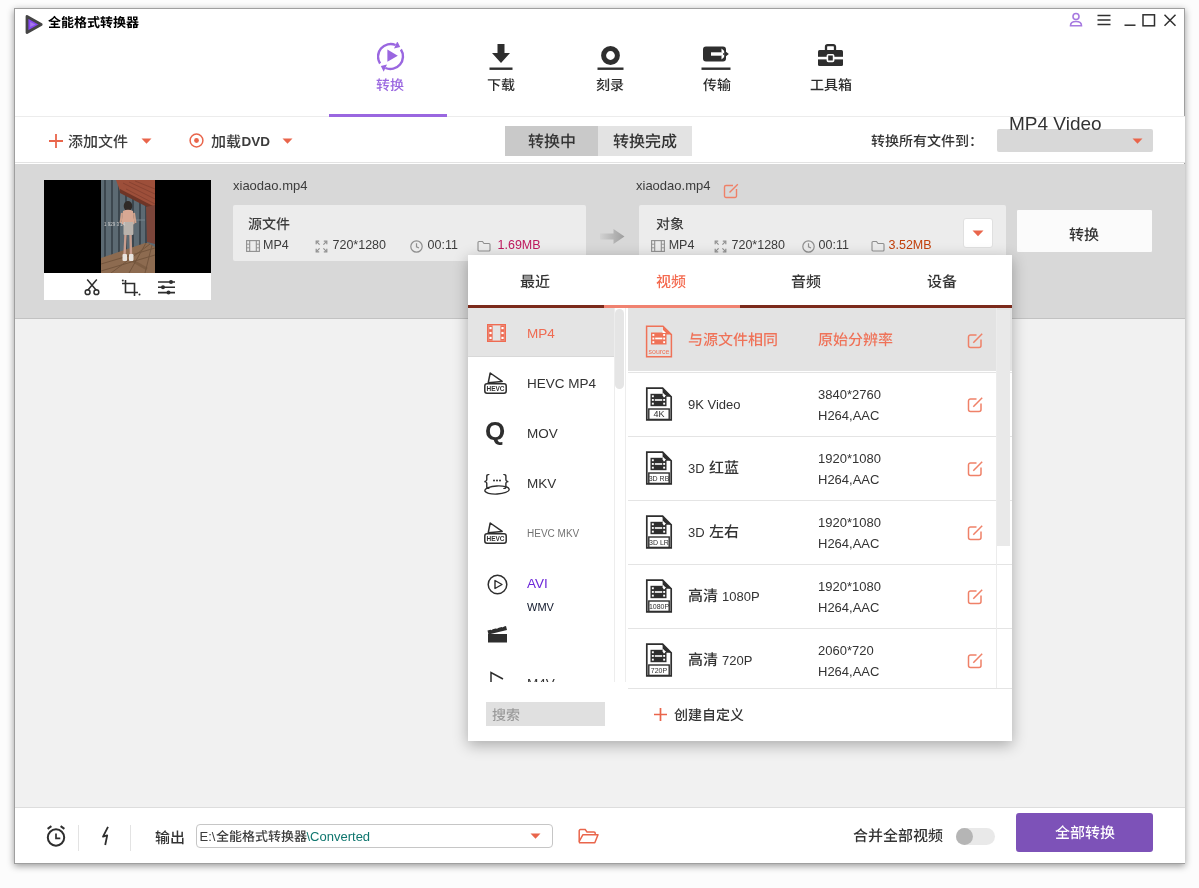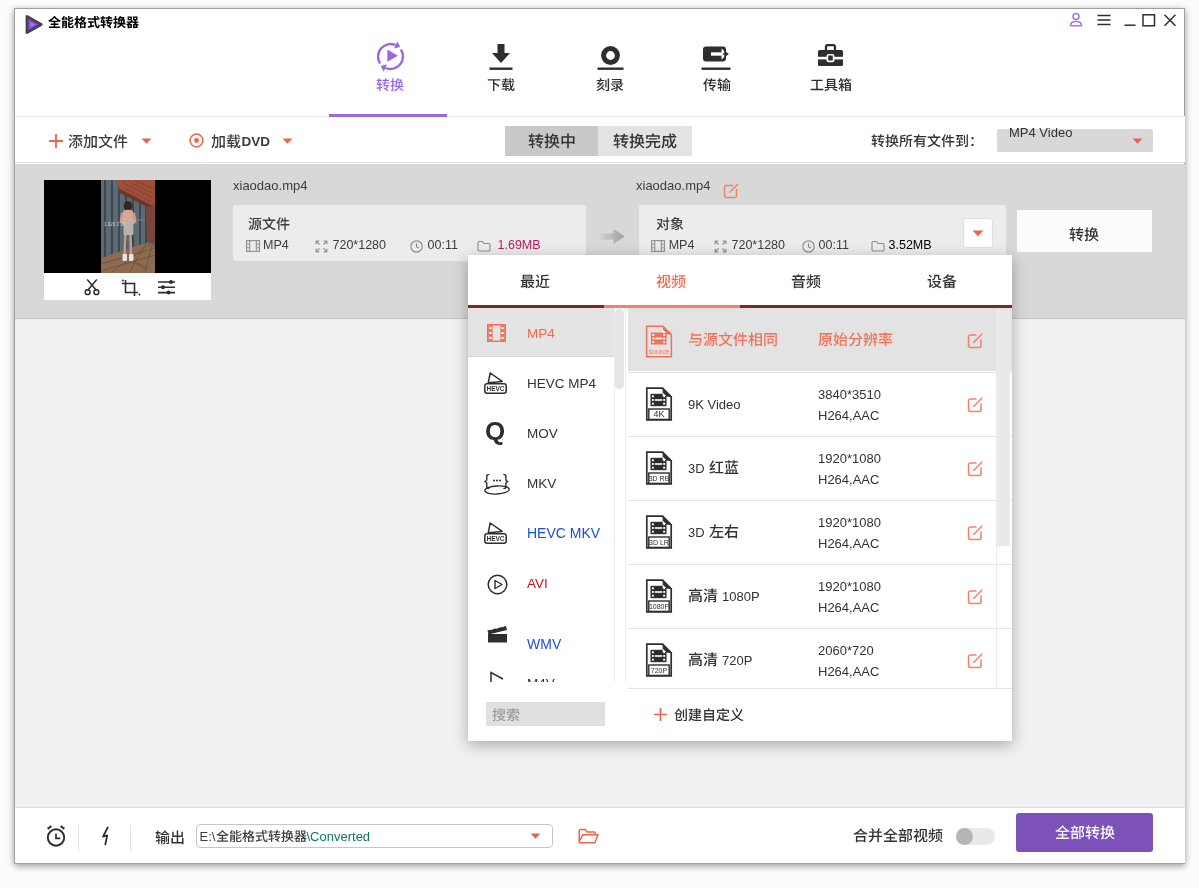--- a/index.html
+++ b/index.html
@@ -96,21 +96,21 @@
 <svg style="position:absolute;left:528.0px;top:131.0px" width="50" height="23" viewBox="0 -16 50 23">
     <path d="M0.7 -11.7H6.7V-10.3H0.7ZM3.8 -9.1H5.2V1.3H3.8ZM0.6 -2.8Q1.4 -2.9 2.5 -3.1Q3.5 -3.2 4.7 -3.4Q6.0 -3.6 7.2 -3.8L7.2 -2.5Q5.6 -2.2 3.9 -1.9Q2.2 -1.6 0.9 -1.3ZM1.2 -5.2Q1.2 -5.3 1.1 -5.5Q1.1 -5.8 1.0 -6.0Q0.9 -6.3 0.8 -6.5Q1.0 -6.5 1.2 -6.9Q1.4 -7.2 1.6 -7.7Q1.7 -8.0 1.9 -8.6Q2.1 -9.2 2.3 -10.0Q2.6 -10.8 2.8 -11.7Q3.0 -12.6 3.1 -13.5L4.6 -13.2Q4.3 -11.9 3.9 -10.6Q3.5 -9.3 3.0 -8.1Q2.6 -6.9 2.1 -6.0V-5.9Q2.1 -5.9 1.9 -5.8Q1.8 -5.8 1.7 -5.6Q1.5 -5.5 1.4 -5.4Q1.2 -5.2 1.2 -5.2ZM1.2 -5.2V-6.4L2.0 -6.8H6.7V-5.4H2.4Q2.0 -5.4 1.7 -5.3Q1.3 -5.3 1.2 -5.2ZM9.0 -5.7H13.7V-4.3H9.0ZM13.4 -5.7H13.6L13.9 -5.8L14.9 -5.3Q14.4 -4.6 13.9 -3.8Q13.3 -3.0 12.7 -2.2Q12.1 -1.4 11.5 -0.6L10.2 -1.2Q10.8 -1.9 11.4 -2.7Q12.0 -3.5 12.5 -4.3Q13.0 -5.0 13.4 -5.5ZM8.3 -2.0 9.2 -3.0Q10.1 -2.5 11.0 -1.9Q11.9 -1.4 12.6 -0.8Q13.4 -0.3 13.9 0.2L12.9 1.4Q12.4 0.9 11.7 0.3Q10.9 -0.3 10.0 -0.9Q9.1 -1.5 8.3 -2.0ZM10.6 -13.5 12.1 -13.3Q11.9 -12.2 11.6 -11.0Q11.2 -9.8 10.9 -8.5Q10.6 -7.3 10.2 -6.2Q9.9 -5.1 9.6 -4.3H8.0Q8.3 -5.2 8.7 -6.3Q9.0 -7.4 9.4 -8.7Q9.7 -9.9 10.1 -11.2Q10.4 -12.4 10.6 -13.5ZM7.4 -11.7H14.8V-10.3H7.4ZM6.8 -8.7H15.4V-7.3H6.8Z M16.5 -5.2Q17.4 -5.4 18.7 -5.8Q20.0 -6.1 21.4 -6.5L21.6 -5.2Q20.4 -4.8 19.1 -4.4Q17.9 -4.0 16.8 -3.7ZM16.7 -10.4H21.4V-9.0H16.7ZM18.4 -13.5H19.9V-0.5Q19.9 0.1 19.8 0.4Q19.7 0.8 19.4 1.0Q19.0 1.2 18.5 1.2Q18.0 1.3 17.3 1.3Q17.3 1.0 17.2 0.5Q17.0 0.1 16.9 -0.2Q17.3 -0.2 17.7 -0.2Q18.1 -0.2 18.2 -0.2Q18.4 -0.2 18.4 -0.5ZM24.2 -12.1H28.8V-10.8H24.2ZM24.5 -13.5 26.0 -13.2Q25.4 -12.0 24.5 -10.7Q23.6 -9.4 22.4 -8.2Q22.2 -8.4 22.1 -8.6Q21.9 -8.8 21.7 -9.0Q21.5 -9.2 21.4 -9.3Q22.1 -9.9 22.7 -10.7Q23.3 -11.4 23.8 -12.1Q24.2 -12.8 24.5 -13.5ZM28.3 -12.1H28.7L28.9 -12.2L29.9 -11.5Q29.6 -11.0 29.2 -10.4Q28.7 -9.8 28.3 -9.3Q27.8 -8.7 27.3 -8.3Q27.2 -8.5 26.8 -8.7Q26.5 -8.9 26.3 -9.0Q26.7 -9.4 27.1 -9.9Q27.5 -10.4 27.8 -10.9Q28.1 -11.4 28.3 -11.8ZM21.4 -4.7H31.3V-3.4H21.4ZM22.4 -9.4H30.3V-4.3H28.8V-8.3H23.9V-4.3H22.4ZM27.0 -3.9Q27.4 -3.0 28.1 -2.2Q28.8 -1.4 29.7 -0.8Q30.6 -0.3 31.6 0.1Q31.4 0.3 31.1 0.7Q30.8 1.0 30.7 1.3Q29.6 0.8 28.6 0.1Q27.7 -0.6 27.0 -1.5Q26.2 -2.4 25.7 -3.5ZM25.7 -8.6H27.2V-6.5Q27.2 -5.8 27.0 -5.0Q26.9 -4.3 26.6 -3.4Q26.3 -2.6 25.7 -1.8Q25.1 -0.9 24.0 -0.1Q23.0 0.7 21.5 1.4Q21.3 1.1 21.0 0.8Q20.8 0.5 20.5 0.3Q22.0 -0.3 22.9 -1.0Q23.9 -1.7 24.4 -2.4Q25.0 -3.2 25.3 -3.9Q25.5 -4.6 25.6 -5.3Q25.7 -6.0 25.7 -6.5Z M33.5 -10.7H46.5V-2.9H44.9V-9.2H35.0V-2.8H33.5ZM34.3 -5.3H45.8V-3.8H34.3ZM39.2 -13.5H40.8V1.3H39.2Z" fill="#333"></path>
   </svg>
 <svg style="position:absolute;left:613.0px;top:131.0px" width="66" height="23" viewBox="0 -16 66 23">
     <path d="M0.7 -11.7H6.7V-10.3H0.7ZM3.8 -9.1H5.2V1.3H3.8ZM0.6 -2.8Q1.4 -2.9 2.5 -3.1Q3.5 -3.2 4.7 -3.4Q6.0 -3.6 7.2 -3.8L7.2 -2.5Q5.6 -2.2 3.9 -1.9Q2.2 -1.6 0.9 -1.3ZM1.2 -5.2Q1.2 -5.3 1.1 -5.5Q1.1 -5.8 1.0 -6.0Q0.9 -6.3 0.8 -6.5Q1.0 -6.5 1.2 -6.9Q1.4 -7.2 1.6 -7.7Q1.7 -8.0 1.9 -8.6Q2.1 -9.2 2.3 -10.0Q2.6 -10.8 2.8 -11.7Q3.0 -12.6 3.1 -13.5L4.6 -13.2Q4.3 -11.9 3.9 -10.6Q3.5 -9.3 3.0 -8.1Q2.6 -6.9 2.1 -6.0V-5.9Q2.1 -5.9 1.9 -5.8Q1.8 -5.8 1.7 -5.6Q1.5 -5.5 1.4 -5.4Q1.2 -5.2 1.2 -5.2ZM1.2 -5.2V-6.4L2.0 -6.8H6.7V-5.4H2.4Q2.0 -5.4 1.7 -5.3Q1.3 -5.3 1.2 -5.2ZM9.0 -5.7H13.7V-4.3H9.0ZM13.4 -5.7H13.6L13.9 -5.8L14.9 -5.3Q14.4 -4.6 13.9 -3.8Q13.3 -3.0 12.7 -2.2Q12.1 -1.4 11.5 -0.6L10.2 -1.2Q10.8 -1.9 11.4 -2.7Q12.0 -3.5 12.5 -4.3Q13.0 -5.0 13.4 -5.5ZM8.3 -2.0 9.2 -3.0Q10.1 -2.5 11.0 -1.9Q11.9 -1.4 12.6 -0.8Q13.4 -0.3 13.9 0.2L12.9 1.4Q12.4 0.9 11.7 0.3Q10.9 -0.3 10.0 -0.9Q9.1 -1.5 8.3 -2.0ZM10.6 -13.5 12.1 -13.3Q11.9 -12.2 11.6 -11.0Q11.2 -9.8 10.9 -8.5Q10.6 -7.3 10.2 -6.2Q9.9 -5.1 9.6 -4.3H8.0Q8.3 -5.2 8.7 -6.3Q9.0 -7.4 9.4 -8.7Q9.7 -9.9 10.1 -11.2Q10.4 -12.4 10.6 -13.5ZM7.4 -11.7H14.8V-10.3H7.4ZM6.8 -8.7H15.4V-7.3H6.8Z M16.5 -5.2Q17.4 -5.4 18.7 -5.8Q20.0 -6.1 21.4 -6.5L21.6 -5.2Q20.4 -4.8 19.1 -4.4Q17.9 -4.0 16.8 -3.7ZM16.7 -10.4H21.4V-9.0H16.7ZM18.4 -13.5H19.9V-0.5Q19.9 0.1 19.8 0.4Q19.7 0.8 19.4 1.0Q19.0 1.2 18.5 1.2Q18.0 1.3 17.3 1.3Q17.3 1.0 17.2 0.5Q17.0 0.1 16.9 -0.2Q17.3 -0.2 17.7 -0.2Q18.1 -0.2 18.2 -0.2Q18.4 -0.2 18.4 -0.5ZM24.2 -12.1H28.8V-10.8H24.2ZM24.5 -13.5 26.0 -13.2Q25.4 -12.0 24.5 -10.7Q23.6 -9.4 22.4 -8.2Q22.2 -8.4 22.1 -8.6Q21.9 -8.8 21.7 -9.0Q21.5 -9.2 21.4 -9.3Q22.1 -9.9 22.7 -10.7Q23.3 -11.4 23.8 -12.1Q24.2 -12.8 24.5 -13.5ZM28.3 -12.1H28.7L28.9 -12.2L29.9 -11.5Q29.6 -11.0 29.2 -10.4Q28.7 -9.8 28.3 -9.3Q27.8 -8.7 27.3 -8.3Q27.2 -8.5 26.8 -8.7Q26.5 -8.9 26.3 -9.0Q26.7 -9.4 27.1 -9.9Q27.5 -10.4 27.8 -10.9Q28.1 -11.4 28.3 -11.8ZM21.4 -4.7H31.3V-3.4H21.4ZM22.4 -9.4H30.3V-4.3H28.8V-8.3H23.9V-4.3H22.4ZM27.0 -3.9Q27.4 -3.0 28.1 -2.2Q28.8 -1.4 29.7 -0.8Q30.6 -0.3 31.6 0.1Q31.4 0.3 31.1 0.7Q30.8 1.0 30.7 1.3Q29.6 0.8 28.6 0.1Q27.7 -0.6 27.0 -1.5Q26.2 -2.4 25.7 -3.5ZM25.7 -8.6H27.2V-6.5Q27.2 -5.8 27.0 -5.0Q26.9 -4.3 26.6 -3.4Q26.3 -2.6 25.7 -1.8Q25.1 -0.9 24.0 -0.1Q23.0 0.7 21.5 1.4Q21.3 1.1 21.0 0.8Q20.8 0.5 20.5 0.3Q22.0 -0.3 22.9 -1.0Q23.9 -1.7 24.4 -2.4Q25.0 -3.2 25.3 -3.9Q25.5 -4.6 25.6 -5.3Q25.7 -6.0 25.7 -6.5Z M35.7 -8.8H44.2V-7.4H35.7ZM32.9 -5.9H47.1V-4.4H32.9ZM37.1 -4.9H38.6Q38.5 -3.6 38.3 -2.6Q38.1 -1.5 37.6 -0.8Q37.0 -0.0 36.0 0.5Q35.1 1.0 33.4 1.4Q33.4 1.2 33.2 0.9Q33.1 0.7 32.9 0.5Q32.8 0.2 32.6 0.1Q34.1 -0.2 34.9 -0.6Q35.8 -1.0 36.2 -1.6Q36.7 -2.1 36.8 -3.0Q37.0 -3.8 37.1 -4.9ZM41.1 -5.0H42.6V-0.8Q42.6 -0.5 42.8 -0.4Q42.9 -0.3 43.3 -0.3Q43.5 -0.3 43.7 -0.3Q44.0 -0.3 44.3 -0.3Q44.6 -0.3 44.9 -0.3Q45.2 -0.3 45.3 -0.3Q45.6 -0.3 45.7 -0.4Q45.9 -0.6 45.9 -1.0Q46.0 -1.4 46.0 -2.3Q46.2 -2.2 46.4 -2.1Q46.7 -2.0 46.9 -1.9Q47.2 -1.8 47.4 -1.7Q47.3 -0.6 47.1 0.0Q46.9 0.6 46.5 0.9Q46.1 1.1 45.4 1.1Q45.3 1.1 45.0 1.1Q44.7 1.1 44.3 1.1Q43.9 1.1 43.6 1.1Q43.3 1.1 43.2 1.1Q42.3 1.1 41.9 0.9Q41.5 0.8 41.3 0.3Q41.1 -0.1 41.1 -0.8ZM33.2 -11.8H46.7V-8.0H45.2V-10.3H34.7V-8.0H33.2ZM38.6 -13.2 40.2 -13.7Q40.5 -13.1 40.8 -12.5Q41.1 -11.9 41.2 -11.4L39.6 -10.9Q39.5 -11.3 39.2 -12.0Q38.9 -12.7 38.6 -13.2Z M50.8 -7.5H54.7V-6.1H50.8ZM54.1 -7.5H55.6Q55.6 -7.5 55.6 -7.4Q55.6 -7.3 55.5 -7.1Q55.5 -7.0 55.5 -6.9Q55.5 -5.2 55.5 -4.0Q55.4 -2.9 55.3 -2.4Q55.2 -1.8 55.0 -1.6Q54.8 -1.3 54.6 -1.2Q54.4 -1.1 54.0 -1.0Q53.7 -1.0 53.2 -1.0Q52.7 -1.0 52.1 -1.0Q52.1 -1.3 52.0 -1.7Q51.9 -2.1 51.7 -2.4Q52.2 -2.4 52.6 -2.4Q53.0 -2.3 53.2 -2.3Q53.4 -2.3 53.5 -2.4Q53.6 -2.4 53.7 -2.5Q53.9 -2.7 53.9 -3.1Q54.0 -3.6 54.0 -4.6Q54.1 -5.6 54.1 -7.3ZM58.7 -12.6 59.6 -13.5Q60.1 -13.3 60.6 -13.0Q61.2 -12.7 61.6 -12.4Q62.1 -12.0 62.4 -11.8L61.4 -10.7Q61.2 -11.0 60.7 -11.3Q60.2 -11.7 59.7 -12.0Q59.2 -12.4 58.7 -12.6ZM60.8 -8.4 62.4 -8.0Q61.3 -4.9 59.6 -2.5Q57.8 -0.2 55.4 1.3Q55.3 1.1 55.1 0.9Q54.9 0.6 54.7 0.4Q54.5 0.2 54.3 0.0Q56.7 -1.2 58.3 -3.4Q60.0 -5.5 60.8 -8.4ZM50.9 -10.9H63.3V-9.4H50.9ZM49.9 -10.9H51.5V-6.3Q51.5 -5.5 51.4 -4.4Q51.4 -3.4 51.2 -2.3Q51.0 -1.3 50.7 -0.3Q50.3 0.7 49.8 1.5Q49.7 1.3 49.4 1.1Q49.2 0.9 48.9 0.7Q48.7 0.6 48.5 0.5Q49.2 -0.5 49.4 -1.7Q49.7 -2.9 49.8 -4.1Q49.9 -5.3 49.9 -6.4ZM56.5 -13.5H58.1Q58.1 -11.4 58.2 -9.4Q58.4 -7.5 58.7 -5.8Q59.0 -4.2 59.4 -2.9Q59.8 -1.7 60.3 -1.0Q60.9 -0.3 61.4 -0.3Q61.7 -0.3 61.9 -1.0Q62.0 -1.7 62.1 -3.2Q62.4 -3.0 62.8 -2.7Q63.1 -2.5 63.4 -2.4Q63.3 -0.9 63.1 -0.2Q62.8 0.6 62.4 0.9Q62.0 1.2 61.3 1.2Q60.5 1.2 59.8 0.7Q59.1 0.1 58.6 -0.9Q58.0 -1.9 57.7 -3.3Q57.3 -4.7 57.0 -6.3Q56.8 -8.0 56.6 -9.8Q56.5 -11.6 56.5 -13.5Z" fill="#333"></path>
   </svg>
 <svg style="position:absolute;left:871.0px;top:132.0px" width="114" height="20" viewBox="0 -14 114 20">
     <path d="M0.6 -10.2H5.9V-9.0H0.6ZM3.3 -8.0H4.6V1.1H3.3ZM0.5 -2.5Q1.2 -2.6 2.1 -2.7Q3.1 -2.8 4.2 -3.0Q5.2 -3.2 6.3 -3.3L6.3 -2.2Q4.9 -1.9 3.4 -1.6Q1.9 -1.4 0.8 -1.2ZM1.1 -4.5Q1.1 -4.6 1.0 -4.8Q0.9 -5.1 0.8 -5.3Q0.8 -5.5 0.7 -5.7Q0.9 -5.7 1.1 -6.0Q1.2 -6.3 1.4 -6.8Q1.5 -7.0 1.7 -7.5Q1.8 -8.0 2.0 -8.7Q2.2 -9.4 2.4 -10.2Q2.6 -11.0 2.7 -11.8L4.0 -11.6Q3.8 -10.4 3.4 -9.3Q3.1 -8.1 2.7 -7.1Q2.2 -6.0 1.8 -5.2V-5.2Q1.8 -5.2 1.7 -5.1Q1.6 -5.0 1.4 -4.9Q1.3 -4.8 1.2 -4.7Q1.1 -4.6 1.1 -4.5ZM1.1 -4.5V-5.6L1.7 -5.9H5.8V-4.7H2.1Q1.8 -4.7 1.5 -4.7Q1.2 -4.6 1.1 -4.5ZM7.9 -5.0H12.0V-3.8H7.9ZM11.7 -5.0H11.9L12.1 -5.1L13.1 -4.6Q12.6 -4.0 12.1 -3.3Q11.6 -2.6 11.1 -1.9Q10.6 -1.2 10.1 -0.5L8.9 -1.1Q9.4 -1.7 9.9 -2.4Q10.5 -3.1 10.9 -3.7Q11.4 -4.4 11.7 -4.8ZM7.3 -1.8 8.1 -2.6Q8.8 -2.2 9.6 -1.7Q10.4 -1.2 11.1 -0.7Q11.7 -0.2 12.2 0.2L11.3 1.2Q10.9 0.8 10.2 0.3Q9.5 -0.3 8.8 -0.8Q8.0 -1.3 7.3 -1.8ZM9.3 -11.8 10.6 -11.6Q10.4 -10.7 10.1 -9.6Q9.8 -8.5 9.5 -7.5Q9.2 -6.4 9.0 -5.4Q8.7 -4.5 8.4 -3.8H7.0Q7.3 -4.5 7.6 -5.5Q7.9 -6.5 8.2 -7.6Q8.5 -8.7 8.8 -9.8Q9.1 -10.8 9.3 -11.8ZM6.5 -10.2H13.0V-9.0H6.5ZM6.0 -7.6H13.5V-6.4H6.0Z M14.4 -4.5Q15.2 -4.7 16.4 -5.0Q17.5 -5.4 18.7 -5.7L18.9 -4.5Q17.8 -4.2 16.7 -3.9Q15.6 -3.5 14.7 -3.2ZM14.6 -9.1H18.7V-7.8H14.6ZM16.1 -11.8H17.4V-0.4Q17.4 0.1 17.3 0.4Q17.2 0.7 16.9 0.8Q16.7 1.0 16.2 1.1Q15.8 1.1 15.2 1.1Q15.1 0.8 15.0 0.5Q14.9 0.1 14.8 -0.2Q15.2 -0.2 15.5 -0.2Q15.8 -0.2 15.9 -0.2Q16.1 -0.2 16.1 -0.4ZM21.2 -10.6H25.2V-9.5H21.2ZM21.4 -11.8 22.8 -11.6Q22.3 -10.5 21.5 -9.3Q20.7 -8.2 19.6 -7.2Q19.5 -7.4 19.3 -7.5Q19.2 -7.7 19.0 -7.9Q18.8 -8.1 18.7 -8.2Q19.4 -8.7 19.9 -9.3Q20.4 -10.0 20.8 -10.6Q21.2 -11.2 21.4 -11.8ZM24.8 -10.6H25.1L25.3 -10.7L26.2 -10.1Q25.9 -9.6 25.5 -9.1Q25.1 -8.6 24.7 -8.1Q24.3 -7.6 23.9 -7.3Q23.8 -7.4 23.5 -7.6Q23.2 -7.8 23.0 -7.9Q23.3 -8.2 23.7 -8.7Q24.0 -9.1 24.3 -9.5Q24.6 -10.0 24.8 -10.3ZM18.7 -4.1H27.4V-3.0H18.7ZM19.6 -8.3H26.5V-3.8H25.2V-7.2H20.9V-3.8H19.6ZM23.6 -3.4Q24.0 -2.6 24.6 -1.9Q25.2 -1.2 26.0 -0.7Q26.8 -0.2 27.7 0.1Q27.5 0.3 27.2 0.6Q27.0 0.9 26.8 1.1Q25.9 0.7 25.1 0.1Q24.2 -0.5 23.6 -1.3Q23.0 -2.1 22.5 -3.1ZM22.5 -7.5H23.8V-5.7Q23.8 -5.1 23.7 -4.4Q23.6 -3.7 23.3 -3.0Q23.0 -2.3 22.5 -1.5Q21.9 -0.8 21.0 -0.1Q20.1 0.6 18.8 1.2Q18.7 1.0 18.4 0.7Q18.2 0.4 17.9 0.3Q19.2 -0.3 20.0 -0.9Q20.9 -1.5 21.4 -2.1Q21.9 -2.8 22.1 -3.4Q22.3 -4.0 22.4 -4.6Q22.5 -5.2 22.5 -5.7Z M36.0 -7.1H41.5V-5.8H36.0ZM38.7 -6.2H40.0V1.1H38.7ZM29.3 -10.5H30.6V-5.5Q30.6 -4.7 30.6 -3.9Q30.5 -3.0 30.4 -2.1Q30.3 -1.1 30.0 -0.3Q29.8 0.5 29.4 1.2Q29.3 1.1 29.1 0.9Q28.9 0.8 28.7 0.6Q28.5 0.5 28.3 0.4Q28.8 -0.4 29.0 -1.5Q29.2 -2.5 29.2 -3.5Q29.3 -4.6 29.3 -5.5ZM40.4 -11.6 41.3 -10.5Q40.5 -10.2 39.6 -10.0Q38.7 -9.8 37.7 -9.6Q36.8 -9.5 35.9 -9.3Q35.8 -9.6 35.7 -9.9Q35.6 -10.2 35.5 -10.5Q36.3 -10.6 37.2 -10.8Q38.1 -10.9 39.0 -11.2Q39.8 -11.4 40.4 -11.6ZM30.0 -8.3H34.3V-3.9H30.0V-5.1H33.0V-7.1H30.0ZM34.1 -11.5 34.9 -10.4Q34.2 -10.2 33.3 -10.0Q32.4 -9.8 31.5 -9.6Q30.5 -9.5 29.7 -9.4Q29.6 -9.6 29.5 -9.9Q29.4 -10.3 29.3 -10.5Q30.1 -10.6 31.0 -10.8Q31.9 -10.9 32.7 -11.1Q33.5 -11.3 34.1 -11.5ZM35.5 -10.5H36.8V-5.9Q36.8 -5.1 36.7 -4.1Q36.7 -3.2 36.4 -2.2Q36.2 -1.3 35.7 -0.4Q35.3 0.5 34.6 1.2Q34.5 1.1 34.3 0.9Q34.1 0.7 33.9 0.6Q33.7 0.4 33.5 0.3Q34.2 -0.3 34.6 -1.1Q35.0 -1.9 35.2 -2.7Q35.4 -3.5 35.4 -4.4Q35.5 -5.2 35.5 -5.9Z M42.8 -10.1H55.2V-8.8H42.8ZM46.4 -5.0H52.8V-3.9H46.4ZM45.5 -7.4H52.6V-6.2H46.8V1.2H45.5ZM52.3 -7.4H53.6V-0.4Q53.6 0.2 53.4 0.5Q53.3 0.8 52.9 1.0Q52.6 1.1 51.9 1.1Q51.3 1.2 50.5 1.2Q50.4 0.9 50.3 0.5Q50.2 0.1 50.0 -0.1Q50.5 -0.1 50.9 -0.1Q51.3 -0.1 51.5 -0.1Q51.8 -0.1 52.0 -0.1Q52.1 -0.1 52.2 -0.2Q52.3 -0.2 52.3 -0.4ZM47.3 -11.8 48.7 -11.5Q48.2 -10.0 47.5 -8.4Q46.7 -6.9 45.7 -5.6Q44.7 -4.3 43.3 -3.4Q43.2 -3.5 43.1 -3.7Q42.9 -3.9 42.8 -4.1Q42.6 -4.3 42.5 -4.4Q43.4 -5.0 44.2 -5.9Q44.9 -6.7 45.5 -7.7Q46.2 -8.7 46.6 -9.7Q47.0 -10.8 47.3 -11.8ZM46.4 -2.7H52.8V-1.6H46.4Z M65.9 -8.8 67.3 -8.4Q66.4 -5.9 65.1 -4.0Q63.7 -2.2 61.8 -0.9Q59.8 0.4 57.3 1.1Q57.2 1.0 57.0 0.8Q56.9 0.5 56.7 0.3Q56.6 0.1 56.4 -0.1Q58.9 -0.8 60.8 -1.9Q62.6 -3.0 63.9 -4.7Q65.2 -6.4 65.9 -8.8ZM60.0 -8.7Q60.8 -6.6 62.1 -4.9Q63.4 -3.2 65.3 -2.0Q67.2 -0.8 69.6 -0.2Q69.5 -0.0 69.3 0.2Q69.1 0.4 69.0 0.7Q68.8 0.9 68.7 1.1Q66.2 0.4 64.3 -0.9Q62.4 -2.2 61.0 -4.1Q59.7 -6.0 58.8 -8.3ZM56.7 -9.4H69.4V-8.1H56.7ZM61.9 -11.5 63.3 -11.9Q63.6 -11.4 63.9 -10.8Q64.2 -10.2 64.3 -9.8L62.8 -9.3Q62.7 -9.8 62.4 -10.4Q62.1 -11.0 61.9 -11.5Z M78.4 -11.6H79.7V1.2H78.4ZM76.0 -11.1 77.2 -10.8Q77.0 -9.9 76.8 -8.9Q76.5 -8.0 76.1 -7.2Q75.8 -6.4 75.4 -5.7Q75.3 -5.8 75.1 -5.9Q74.9 -6.1 74.6 -6.2Q74.4 -6.3 74.3 -6.4Q74.7 -6.9 75.0 -7.7Q75.3 -8.5 75.6 -9.3Q75.8 -10.2 76.0 -11.1ZM76.3 -9.0H82.8V-7.7H75.9ZM74.4 -4.9H83.4V-3.6H74.4ZM73.6 -11.8 74.8 -11.4Q74.4 -10.2 73.8 -9.0Q73.2 -7.9 72.5 -6.8Q71.8 -5.8 71.1 -5.0Q71.0 -5.1 70.9 -5.4Q70.8 -5.6 70.6 -5.9Q70.5 -6.2 70.4 -6.3Q71.0 -7.0 71.6 -7.9Q72.2 -8.7 72.7 -9.7Q73.2 -10.7 73.6 -11.8ZM72.2 -8.1 73.4 -9.3 73.5 -9.3V1.2H72.2Z M85.3 -4.5H91.9V-3.4H85.3ZM88.0 -5.9H89.2V-0.4H88.0ZM84.8 -0.7Q85.7 -0.8 86.9 -1.0Q88.1 -1.2 89.4 -1.5Q90.7 -1.7 92.0 -1.9L92.1 -0.8Q90.9 -0.5 89.6 -0.3Q88.4 -0.1 87.2 0.2Q86.0 0.4 85.1 0.5ZM84.9 -10.9H92.2V-9.8H84.9ZM89.2 -9.0 90.1 -9.5Q90.5 -9.1 90.9 -8.5Q91.3 -8.0 91.6 -7.5Q92.0 -6.9 92.2 -6.5L91.2 -5.9Q91.0 -6.3 90.7 -6.8Q90.3 -7.4 89.9 -7.9Q89.5 -8.5 89.2 -9.0ZM92.9 -10.6H94.1V-2.1H92.9ZM95.6 -11.6H96.9V-0.7Q96.9 -0.1 96.7 0.2Q96.6 0.5 96.3 0.7Q95.9 0.8 95.3 0.9Q94.8 0.9 94.0 0.9Q93.9 0.6 93.8 0.3Q93.6 -0.1 93.5 -0.4Q94.1 -0.4 94.6 -0.4Q95.1 -0.4 95.3 -0.4Q95.5 -0.4 95.5 -0.4Q95.6 -0.5 95.6 -0.7ZM85.7 -6.1Q85.6 -6.2 85.5 -6.4Q85.5 -6.6 85.4 -6.9Q85.3 -7.1 85.2 -7.3Q85.4 -7.3 85.6 -7.5Q85.7 -7.6 85.9 -7.9Q86.0 -8.1 86.3 -8.5Q86.5 -8.9 86.8 -9.5Q87.1 -10.0 87.3 -10.6L88.6 -10.1Q88.3 -9.5 87.9 -8.9Q87.6 -8.3 87.2 -7.7Q86.8 -7.2 86.4 -6.7V-6.7Q86.4 -6.7 86.3 -6.6Q86.2 -6.6 86.0 -6.5Q85.9 -6.4 85.8 -6.3Q85.7 -6.1 85.7 -6.1ZM85.7 -6.1 85.6 -7.0 86.3 -7.4 90.8 -7.7Q90.9 -7.5 91.0 -7.2Q91.2 -6.9 91.3 -6.7Q89.9 -6.6 89.0 -6.5Q88.0 -6.4 87.4 -6.3Q86.8 -6.3 86.5 -6.2Q86.1 -6.2 86.0 -6.1Q85.8 -6.1 85.7 -6.1Z M101.5 -6.7Q101.0 -6.7 100.7 -7.0Q100.3 -7.4 100.3 -7.9Q100.3 -8.4 100.7 -8.7Q101.0 -9.0 101.5 -9.0Q102.0 -9.0 102.3 -8.7Q102.7 -8.4 102.7 -7.9Q102.7 -7.4 102.3 -7.0Q102.0 -6.7 101.5 -6.7ZM101.5 0.1Q101.0 0.1 100.7 -0.2Q100.3 -0.6 100.3 -1.1Q100.3 -1.6 100.7 -1.9Q101.0 -2.3 101.5 -2.3Q102.0 -2.3 102.3 -1.9Q102.7 -1.6 102.7 -1.1Q102.7 -0.6 102.3 -0.2Q102.0 0.1 101.5 0.1Z" fill="#333"></path>
   </svg>
 <div class="abs" style="left:997px;top:129px;width:156px;height:23px;background:#d8d8d8;border-radius:2px"></div>
-<div style="position:absolute;left:1009.0px;top:126px;font-size:13px;line-height:13.5px;color:#333;white-space:pre">MP4 Video</div>
+<div style="position:absolute;left:1009.0px;top:117px;font-size:19px;line-height:13.5px;color:#333;white-space:pre">MP4 Video</div>
 <svg class="abs" style="left:1132px;top:138px" width="11" height="6" viewBox="0 0 11 6">
     <path d="M0.5 0.5 L10.5 0.5 L5.5 5.8 Z" fill="#e9654b"></path>
   </svg>
 <div class="abs" style="left:15px;top:164px;width:1170px;height:643px;background:#f1f1f1"></div>
 <div class="abs" style="left:15px;top:164px;width:1170px;height:155px;background:#d8d8d8;border-bottom:1px solid #c2c2c2"></div>
 <div class="abs" style="left:44px;top:180px;width:167px;height:93px;background:#000"></div>
 <svg class="abs" style="left:101px;top:180px" width="54" height="93" viewBox="0 0 54 93">
 <rect width="54" height="93" fill="#5c6a73"></rect>
 <g stroke="#3a444c" stroke-width="1.8">
       <path d="M4 0 V78 M11 0 V76 M18 0 V74 M25 3 V72 M32 6 V70 M39 9 V68 M45 12 V66"></path>
@@ -217,21 +217,21 @@
   </svg>
 <div style="position:absolute;left:731.5px;top:239.4px;font-size:12.5px;line-height:12.5px;color:#3c3c3c;white-space:pre">720*1280</div>
 <svg class="abs" style="left:802px;top:240px" width="13" height="13" viewBox="0 0 13 13">
 <circle cx="6.5" cy="6.5" r="5.7" fill="none" stroke="#8f8f8f" stroke-width="1.2"></circle>
 <path d="M6.5 3.2 V6.8 L9 8" stroke="#8f8f8f" stroke-width="1.2" fill="none"></path>
   </svg>
 <div style="position:absolute;left:818.5px;top:239.4px;font-size:12.5px;line-height:12.5px;color:#3c3c3c;white-space:pre">00:11</div>
 <svg class="abs" style="left:871px;top:240px" width="14" height="12" viewBox="0 0 14 12">
 <path d="M1 2.5 a1 1 0 0 1 1 -1 h3.5 l1.5 2 h5 a1 1 0 0 1 1 1 v5.5 a1 1 0 0 1 -1 1 h-10 a1 1 0 0 1 -1 -1 Z" fill="none" stroke="#8f8f8f" stroke-width="1.1"></path>
   </svg>
-<div style="position:absolute;left:888.5px;top:239.4px;font-size:12.5px;line-height:12.5px;color:#000000;white-space:pre">3.52MB</div>
+<div style="position:absolute;left:888.5px;top:239.4px;font-size:12.5px;line-height:12.5px;color:#c2410c;white-space:pre">3.52MB</div>
 <div class="abs" style="left:963px;top:218px;width:30px;height:30px;background:#fff;border:1px solid #e0e0e0;border-radius:3px"></div>
 <svg class="abs" style="left:972px;top:230px" width="12" height="7" viewBox="0 0 12 7">
     <path d="M0.5 0.5 L11.5 0.5 L6 6.3 Z" fill="#e9654b"></path>
   </svg>
 <div class="abs" style="left:1016px;top:209px;width:137px;height:44px;background:#fbfbfb;border:1px solid #d8d8d8;border-radius:2px"></div>
 <svg style="position:absolute;left:1069.0px;top:225.0px" width="32" height="22" viewBox="0 -15 32 22">
     <path d="M0.6 -11.0H6.3V-9.7H0.6ZM3.5 -8.5H4.9V1.2H3.5ZM0.5 -2.6Q1.3 -2.7 2.3 -2.9Q3.3 -3.0 4.4 -3.2Q5.6 -3.4 6.7 -3.6L6.8 -2.4Q5.2 -2.1 3.6 -1.8Q2.0 -1.5 0.8 -1.2ZM1.2 -4.8Q1.1 -5.0 1.1 -5.2Q1.0 -5.4 0.9 -5.6Q0.8 -5.9 0.7 -6.1Q0.9 -6.1 1.1 -6.4Q1.3 -6.8 1.5 -7.2Q1.6 -7.5 1.8 -8.0Q2.0 -8.6 2.2 -9.3Q2.4 -10.1 2.6 -10.9Q2.8 -11.8 2.9 -12.7L4.3 -12.4Q4.0 -11.2 3.7 -9.9Q3.3 -8.7 2.8 -7.6Q2.4 -6.5 1.9 -5.6V-5.5Q1.9 -5.5 1.8 -5.5Q1.7 -5.4 1.6 -5.3Q1.4 -5.2 1.3 -5.0Q1.2 -4.9 1.2 -4.8ZM1.2 -4.8V-6.0L1.8 -6.3H6.2V-5.1H2.3Q1.9 -5.1 1.6 -5.0Q1.3 -4.9 1.2 -4.8ZM8.4 -5.3H12.9V-4.0H8.4ZM12.5 -5.3H12.8L13.0 -5.4L14.0 -4.9Q13.5 -4.3 13.0 -3.5Q12.5 -2.8 11.9 -2.0Q11.3 -1.3 10.8 -0.6L9.5 -1.2Q10.1 -1.8 10.6 -2.6Q11.2 -3.3 11.7 -4.0Q12.2 -4.7 12.5 -5.2ZM7.8 -1.9 8.7 -2.8Q9.5 -2.4 10.3 -1.8Q11.1 -1.3 11.8 -0.8Q12.6 -0.2 13.0 0.2L12.1 1.3Q11.6 0.9 10.9 0.3Q10.2 -0.3 9.4 -0.8Q8.5 -1.4 7.8 -1.9ZM10.0 -12.6 11.4 -12.5Q11.1 -11.4 10.8 -10.3Q10.5 -9.2 10.2 -8.0Q9.9 -6.9 9.6 -5.8Q9.3 -4.8 9.0 -4.0H7.5Q7.8 -4.8 8.1 -5.9Q8.5 -7.0 8.8 -8.1Q9.1 -9.3 9.4 -10.5Q9.7 -11.6 10.0 -12.6ZM7.0 -11.0H13.9V-9.7H7.0ZM6.4 -8.2H14.4V-6.8H6.4Z M15.5 -4.8Q16.3 -5.1 17.6 -5.4Q18.8 -5.8 20.0 -6.1L20.2 -4.8Q19.1 -4.5 17.9 -4.1Q16.8 -3.8 15.8 -3.5ZM15.6 -9.7H20.0V-8.4H15.6ZM17.3 -12.6H18.7V-0.4Q18.7 0.1 18.6 0.4Q18.4 0.7 18.1 0.9Q17.9 1.1 17.4 1.1Q16.9 1.2 16.2 1.2Q16.2 0.9 16.1 0.5Q16.0 0.1 15.8 -0.2Q16.2 -0.2 16.6 -0.2Q16.9 -0.2 17.1 -0.2Q17.3 -0.2 17.3 -0.4ZM22.7 -11.4H27.0V-10.2H22.7ZM23.0 -12.7 24.4 -12.4Q23.9 -11.2 23.0 -10.0Q22.2 -8.8 21.0 -7.7Q20.9 -7.9 20.7 -8.1Q20.5 -8.3 20.3 -8.5Q20.2 -8.6 20.0 -8.7Q20.7 -9.3 21.3 -10.0Q21.9 -10.7 22.3 -11.4Q22.7 -12.0 23.0 -12.7ZM26.6 -11.4H26.9L27.1 -11.4L28.0 -10.8Q27.8 -10.3 27.3 -9.7Q26.9 -9.2 26.5 -8.7Q26.0 -8.2 25.6 -7.8Q25.5 -7.9 25.2 -8.1Q24.9 -8.3 24.6 -8.4Q25.0 -8.8 25.4 -9.3Q25.8 -9.8 26.1 -10.2Q26.4 -10.7 26.6 -11.1ZM20.0 -4.4H29.3V-3.2H20.0ZM21.0 -8.8H28.4V-4.0H27.0V-7.8H22.4V-4.0H21.0ZM25.3 -3.6Q25.7 -2.8 26.3 -2.1Q27.0 -1.3 27.8 -0.8Q28.7 -0.2 29.6 0.1Q29.4 0.3 29.2 0.6Q28.9 0.9 28.8 1.2Q27.7 0.8 26.9 0.1Q26.0 -0.5 25.3 -1.4Q24.6 -2.2 24.1 -3.3ZM24.1 -8.0H25.5V-6.1Q25.5 -5.5 25.4 -4.7Q25.3 -4.0 25.0 -3.2Q24.7 -2.4 24.1 -1.6Q23.5 -0.9 22.5 -0.1Q21.6 0.6 20.2 1.3Q20.0 1.1 19.7 0.8Q19.5 0.5 19.2 0.3Q20.6 -0.3 21.5 -1.0Q22.4 -1.6 22.9 -2.3Q23.4 -3.0 23.7 -3.6Q23.9 -4.3 24.0 -5.0Q24.1 -5.6 24.1 -6.1Z" fill="#333"></path>
   </svg>
 <div class="abs" style="left:15px;top:807px;width:1170px;height:56px;background:#fff;border-top:1px solid #ddd"></div>
 <svg class="abs" style="left:45px;top:825px" width="23" height="23" viewBox="0 0 23 23">
@@ -316,32 +316,32 @@
     <circle cx="11" cy="12.5" r="1" fill="#2e2e2e"></circle>
     <circle cx="14" cy="12.5" r="1" fill="#2e2e2e"></circle>
     <circle cx="17" cy="12.5" r="1" fill="#2e2e2e"></circle>
   </svg>
 <div style="position:absolute;left:527.0px;top:476.6px;font-size:13.5px;line-height:13.5px;color:#333;white-space:pre">MKV</div>
 <svg class="abs" style="left:484px;top:520px" width="24" height="25" viewBox="0 0 24 25">
 <path d="M4.2 12.8 L6.2 3 L18.2 11.4 Z" fill="none" stroke="#2e2e2e" stroke-width="1.5" stroke-linejoin="round"></path>
 <rect x="0.8" y="13.8" width="21.4" height="9.4" rx="2.2" fill="none" stroke="#2e2e2e" stroke-width="1.5"></rect>
 <text x="11.5" y="21.2" font-size="6.5" font-weight="bold" text-anchor="middle" fill="#2e2e2e" font-family="Liberation Sans">HEVC</text>
 </svg>
-<div style="position:absolute;left:527.0px;top:526.6px;font-size:14px;line-height:13.5px;color:#1d4ed8;white-space:pre">HEVC MKV</div>
+<div style="position:absolute;left:527.0px;top:526.6px;font-size:10px;line-height:13.5px;color:#737373;white-space:pre">HEVC MKV</div>
 <svg class="abs" style="left:487px;top:574px" width="21" height="21" viewBox="0 0 21 21">
 <circle cx="10.5" cy="10.5" r="9.3" fill="none" stroke="#2e2e2e" stroke-width="1.5"></circle>
 <path d="M8 6.5 L15 10.5 L8 14.5 Z" fill="none" stroke="#2e2e2e" stroke-width="1.4" stroke-linejoin="round"></path>
 </svg>
-<div style="position:absolute;left:527.0px;top:576.6px;font-size:13.5px;line-height:13.5px;color:#b91c1c;white-space:pre">AVI</div>
+<div style="position:absolute;left:527.0px;top:576.6px;font-size:13.5px;line-height:13.5px;color:#6d28d9;white-space:pre">AVI</div>
 <svg class="abs" style="left:486px;top:624px" width="23" height="20" viewBox="0 0 23 20">
 <path d="M1.5 6.5 L20 2 L21 6 L2.5 10.5 Z" fill="#2e2e2e"></path>
 <path d="M5 5.8 L8 2.9 M10.5 4.4 L13.5 1.6 M16 3.1 L19 0.8" stroke="#fff" stroke-width="1.3"></path>
 <rect x="2" y="10" width="19" height="8.5" fill="#2e2e2e"></rect>
 </svg>
-<div style="position:absolute;left:527.0px;top:638px;font-size:14px;line-height:13.5px;color:#1d4ed8;white-space:pre">WMV</div>
+<div style="position:absolute;left:527.0px;top:601px;font-size:11px;line-height:13.5px;color:#0f172a;white-space:pre">WMV</div>
 <svg class="abs" style="left:487px;top:668px" width="22" height="14" viewBox="0 0 22 14">
 <path d="M4 14 L4 4.5 L16 11 " fill="none" stroke="#2e2e2e" stroke-width="1.5"></path>
 </svg>
 <div style="position:absolute;left:527.0px;top:676.6px;font-size:13.5px;line-height:13.5px;color:#333;white-space:pre">M4V</div>
 <div class="abs" style="left:468px;top:682px;width:146px;height:7px;background:#fff"></div>
 <div class="abs" style="left:613.5px;top:308px;width:1px;height:374px;background:#ededed"></div>
 <div class="abs" style="left:624.5px;top:308px;width:1px;height:374px;background:#ededed"></div>
 <div class="abs" style="left:614.5px;top:309px;width:9.5px;height:80px;background:#e5e5e5;border-radius:5px"></div>
 <div class="abs" style="left:628px;top:308px;width:384px;height:63px;background:#e3e3e3"></div>
 <svg class="abs" style="left:645px;top:325px" width="28" height="33" viewBox="0 0 28 33">
@@ -384,21 +384,21 @@
 <rect x="18.2" y="8.3" width="1.9" height="1.9"></rect>
       <rect x="18.2" y="12" width="1.9" height="1.9"></rect>
       <rect x="18.2" y="15.7" width="1.9" height="1.9"></rect>
 <rect x="9.8" y="12.2" width="7.4" height="1.6"></rect>
 <path d="M17.6 5.4 L21.2 9 H17.6 Z"></path>
 </g>
 <rect x="3.8" y="22" width="20.4" height="10.4" fill="#fff" stroke="#2e2e2e" stroke-width="1.4"></rect>
 <text x="14" y="30.3" font-size="9" text-anchor="middle" fill="#2e2e2e" font-family="Liberation Sans">4K</text>
 </svg>
 <div style="position:absolute;left:688.0px;top:397.5px;font-size:13px;line-height:13px;color:#333;white-space:pre">9K Video</div>
-<div style="position:absolute;left:818.0px;top:388.0px;font-size:13px;line-height:13px;color:#333;white-space:pre">3840*3510</div>
+<div style="position:absolute;left:818.0px;top:388.0px;font-size:13px;line-height:13px;color:#333;white-space:pre">3840*2760</div>
 <div style="position:absolute;left:818.0px;top:409.0px;font-size:13px;line-height:13px;color:#333;white-space:pre">H264,AAC</div>
 <svg class="abs" style="left:967px;top:396px" width="17" height="17" viewBox="0 0 17 17">
 <path d="M14 7.5 V13.5 A2 2 0 0 1 12 15.5 H3.5 A2 2 0 0 1 1.5 13.5 V5 A2 2 0 0 1 3.5 3 H9.5" fill="none" stroke="#ef8168" stroke-width="1.5"></path>
 <path d="M6.8 10.2 L15.2 1.8 M6.3 10.7 L8 9" stroke="#ef8168" stroke-width="1.5" fill="none"></path>
 </svg>
 <div class="abs" style="left:628px;top:436px;width:384px;height:1px;background:#e4e4e4"></div>
 <svg class="abs" style="left:645px;top:451px" width="28" height="34" viewBox="0 0 28 34">
 <path d="M1.8 1.2 H17.6 L26.2 9.8 V32.8 H1.8 Z" fill="none" stroke="#2e2e2e" stroke-width="1.7"></path>
 <path d="M17.6 1.2 V9.8 H26.2 Z" fill="#2e2e2e"></path>
 <rect x="5.5" y="6.8" width="16" height="12.4" fill="#2e2e2e"></rect>

